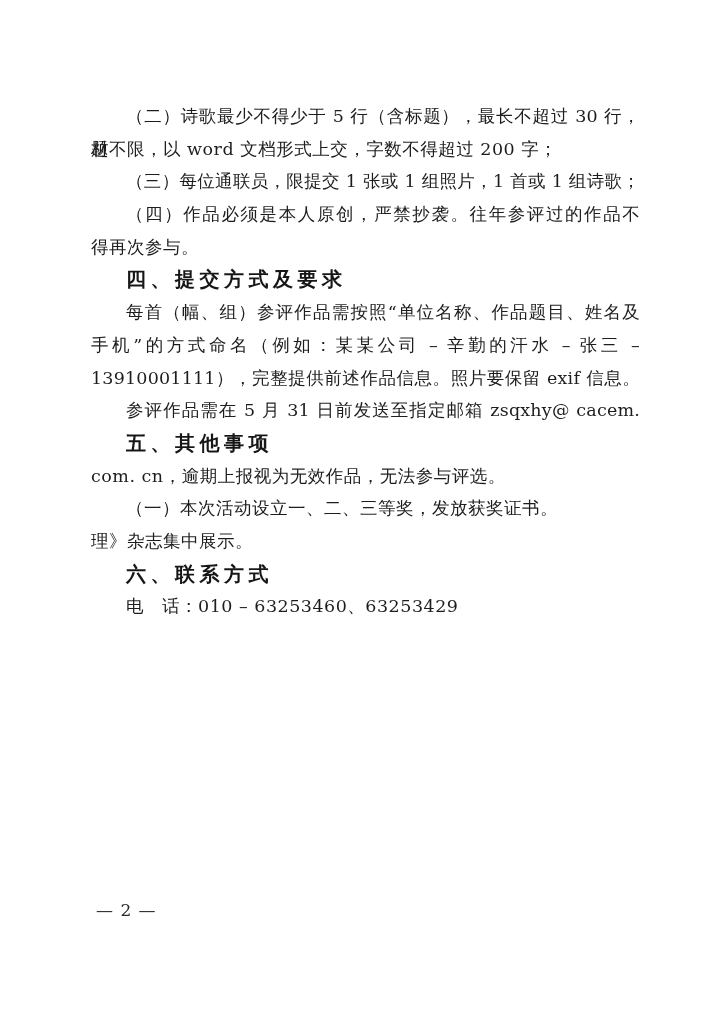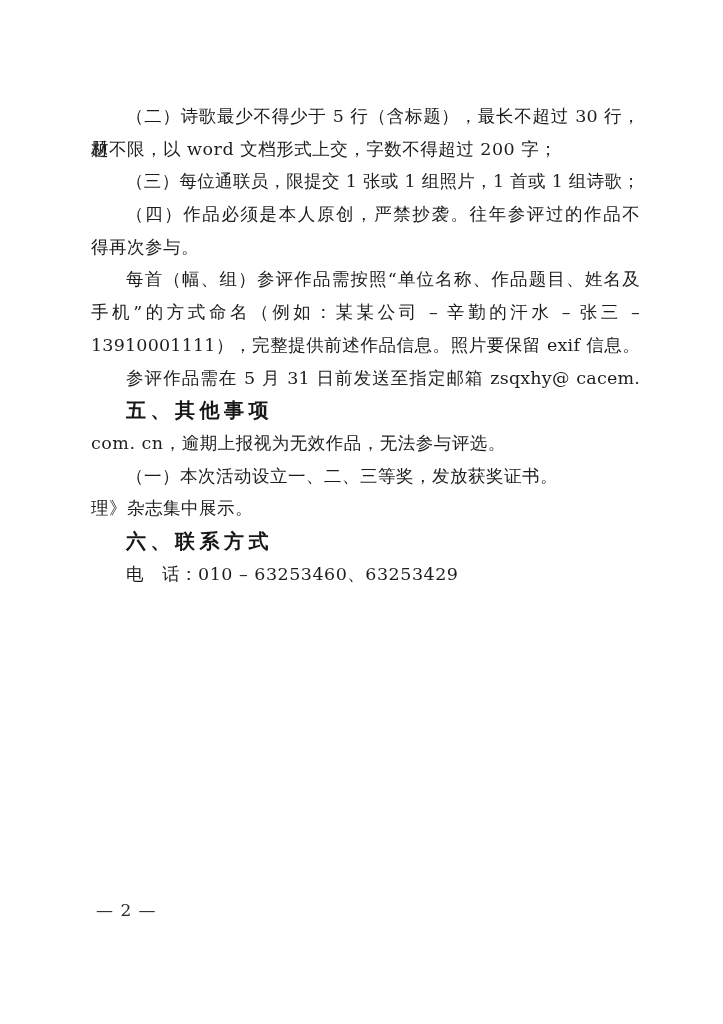--- a/index.html
+++ b/index.html
@@ -60,20 +60,21 @@
 </head>
 <body>
 
 <div class="page">
   <div class="text-block">
     <div class="line indent justify">（二）诗歌最少不得少于 5 行（含标题），最长不超过 30 行，题</div>
     <div class="line">材不限，以 word 文档形式上交，字数不得超过 200 字；</div>
     <div class="line indent justify">（三）每位通联员，限提交 1 张或 1 组照片，1 首或 1 组诗歌；</div>
     <div class="line indent justify">（四）作品必须是本人原创，严禁抄袭。往年参评过的作品不</div>
     <div class="line">得再次参与。</div>
+    <div class="line heading indent">四、提交方式及要求</div>
     <div class="line indent justify">每首（幅、组）参评作品需按照“单位名称、作品题目、姓名及</div>
     <div class="line justify">手机”的方式命名（例如：某某公司 – 辛勤的汗水 – 张三 –</div>
     <div class="line justify">13910001111），完整提供前述作品信息。照片要保留 exif 信息。</div>
     <div class="line indent justify">参评作品需在 5 月 31 日前发送至指定邮箱 zsqxhy@ cacem.</div>
     <div class="line heading indent">五、其他事项</div>
     <div class="line">com. cn，逾期上报视为无效作品，无法参与评选。</div>
     <div class="line indent">（一）本次活动设立一、二、三等奖，发放获奖证书。</div>
     <div class="line">理》杂志集中展示。</div>
     <div class="line heading indent">六、联系方式</div>
     <div class="line indent">电　话：010 – 63253460、63253429</div>

